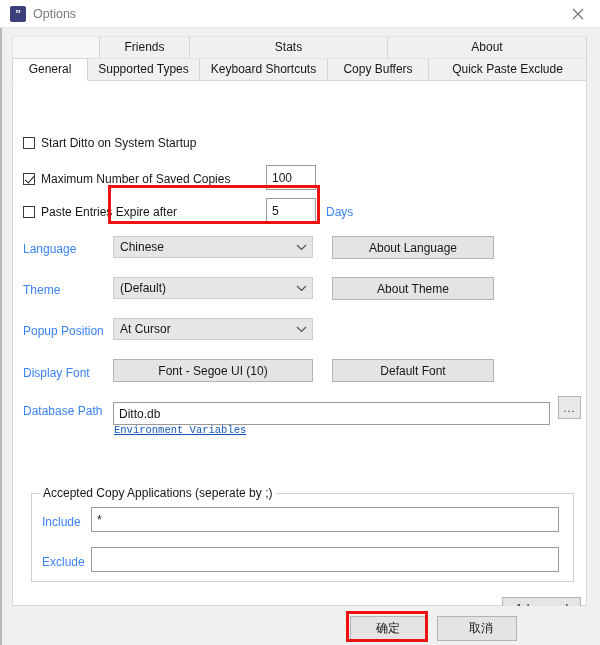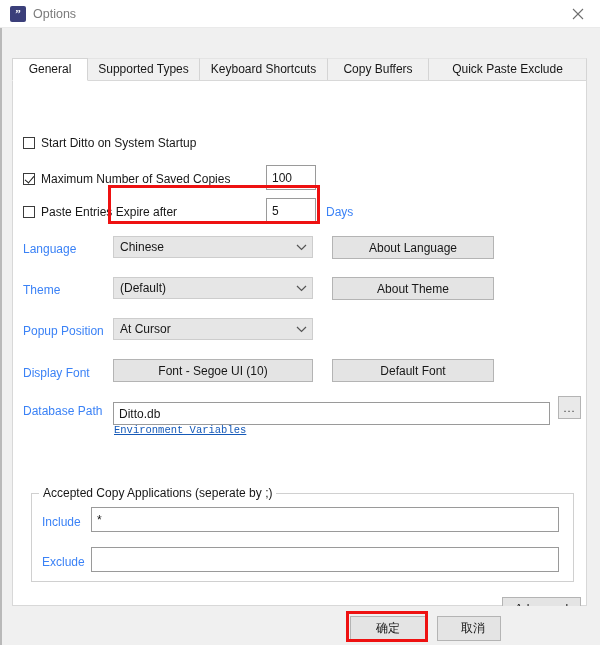--- a/index.html
+++ b/index.html
@@ -305,20 +305,26 @@
     <div id="close-btn">
       <svg width="12" height="12" viewBox="0 0 12 12">
         <line x1="1" y1="1" x2="11" y2="11" stroke="#6f6f6f" stroke-width="1.1"></line>
         <line x1="11" y1="1" x2="1" y2="11" stroke="#6f6f6f" stroke-width="1.1"></line>
       </svg>
     </div>
   </div>
 
   <div id="tab-control">
 
+    <div class="tab-row" id="tab-row-0">
+      <div class="tab spacer first" style="width:88px"></div>
+      <div class="tab" style="width:90px">Friends</div>
+      <div class="tab" style="width:198px">Stats</div>
+      <div class="tab" style="width:199px">About</div>
+    </div>
 
     <div class="tab-row" id="tab-row-1">
       <div class="tab selected first" style="width:76px">General</div>
       <div class="tab" style="width:112px">Supported Types</div>
       <div class="tab" style="width:128px">Keyboard Shortcuts</div>
       <div class="tab" style="width:101px">Copy Buffers</div>
       <div class="tab" style="width:158px">Quick Paste Exclude</div>
     </div>
 
     <div id="tab-panel">
@@ -391,19 +397,19 @@
       <div class="row-label" style="left:29px; top:474px;">Exclude</div>
       <div class="txtbox" style="left:78px; top:466px; width:468px; height:25px;"></div>
 
       <div class="btn" style="left:489px; top:516px; width:79px; height:24px;">Advanced</div>
 
     </div>
   </div>
 
   <div id="footer">
     <div class="btn" style="left:348px; top:10px; width:76px; height:25px;">确定</div>
-    <div class="btn" style="left:435px; top:10px; width:64px; height:25px;padding-left:8px;">取消</div>
+    <div class="btn" style="left:435px; top:10px; width:80px; height:25px;padding-left:8px;">取消</div>
   </div>
 
   <div class="redbox" style="left:108px; top:185px; width:212px; height:39px;"></div>
   <div class="redbox" style="left:346px; top:611px; width:82px; height:31px;"></div>
 
 </div>
 
 </body></html>

